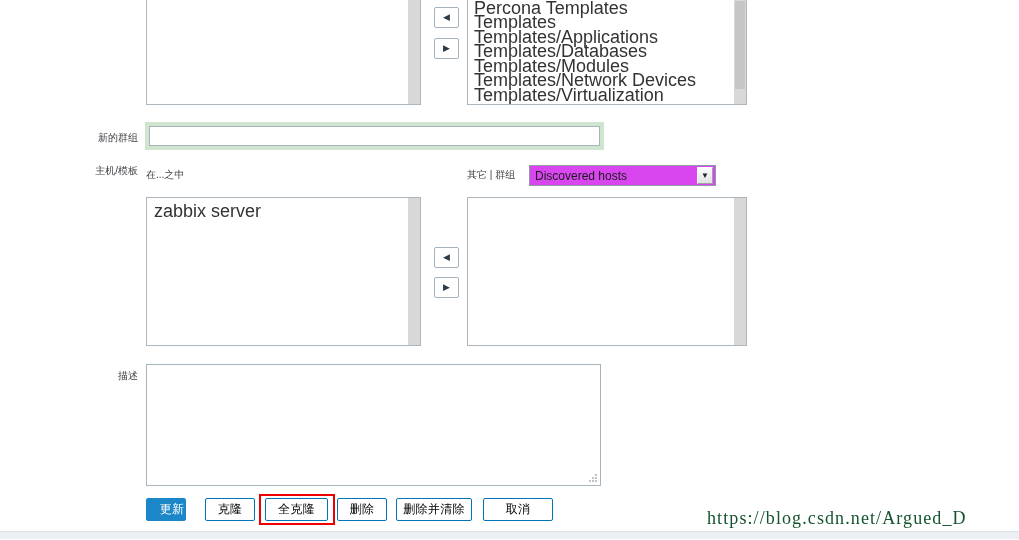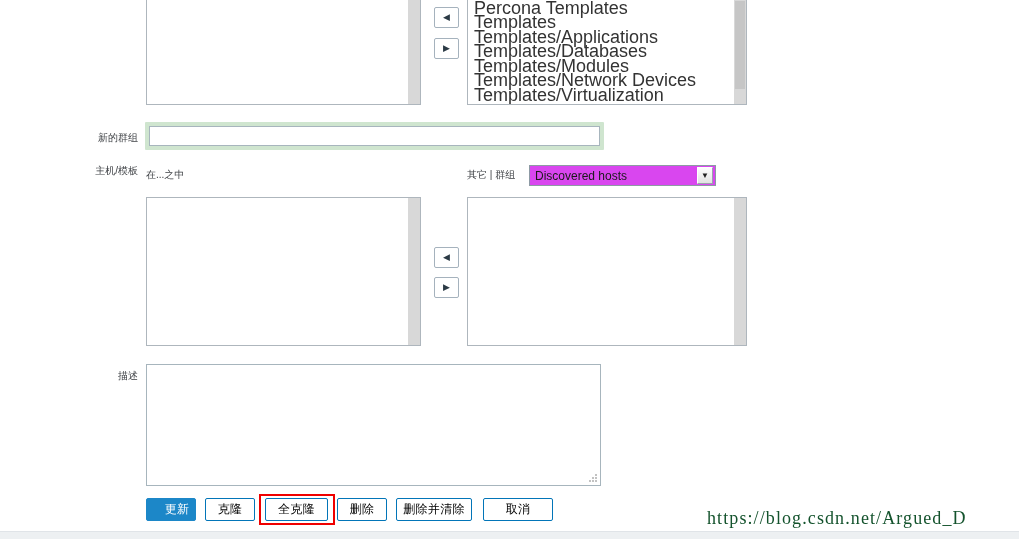--- a/index.html
+++ b/index.html
@@ -272,20 +272,21 @@
 
   <div class="select-box" style="left:529px; top:165px; width:187px;">
     <div class="sel-text">Discovered hosts</div>
     <div class="sel-arrow">
         <span>▼</span>
       </div>
   </div>
 
   <div class="listbox" style="left:146px; top:197px; width:275px; height:149px;">
     <div class="items" style="padding-top:6px; padding-left:6px;">
+      <div class="opt">zabbix server</div>
     </div>
     <div class="sbar-track">
       <div class="sbar-thumb" style="top:0; height:0;"></div>
     </div>
   </div>
 
   <div class="arrow-btn" style="left:434px; top:247px;">
     <span class="glyph">◀</span>
   </div>
   <div class="arrow-btn" style="left:434px; top:277px;">
@@ -305,21 +306,21 @@
     <div class="resize-grip">
       <i style="left:6px; top:0;"></i>
       <i style="left:3px; top:3px;"></i>
         <i style="left:6px; top:3px;"></i>
       <i style="left:0px; top:6px;"></i>
         <i style="left:3px; top:6px;"></i>
         <i style="left:6px; top:6px;"></i>
     </div>
   </div>
 
-  <div class="btn primary" style="left:146px; top:498px; width:50px;padding-left:12px;">更新</div>
+  <div class="btn primary" style="left:146px; top:498px; width:40px;padding-left:12px;">更新</div>
 
   <div class="btn" style="left:205px; top:498px; width:50px;">克隆</div>
 
   <div class="btn" style="left:265px; top:498px; width:63px;">全克隆</div>
 
   <div class="btn" style="left:337px; top:498px; width:50px;">删除</div>
 
   <div class="btn" style="left:396px; top:498px; width:76px;">删除并清除</div>
 
   <div class="btn" style="left:483px; top:498px; width:70px;">取消</div>

